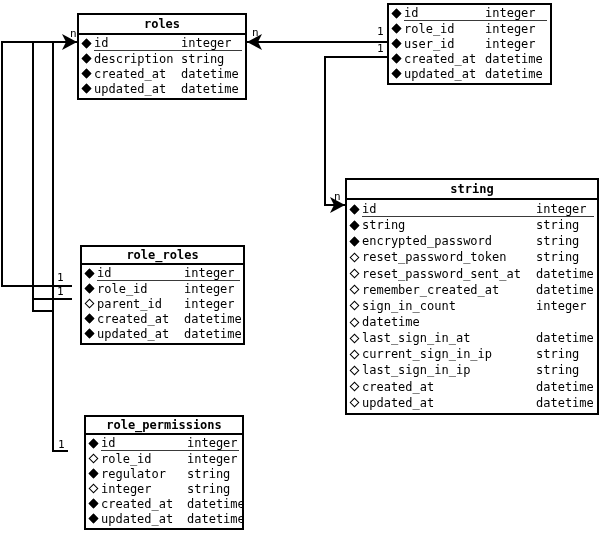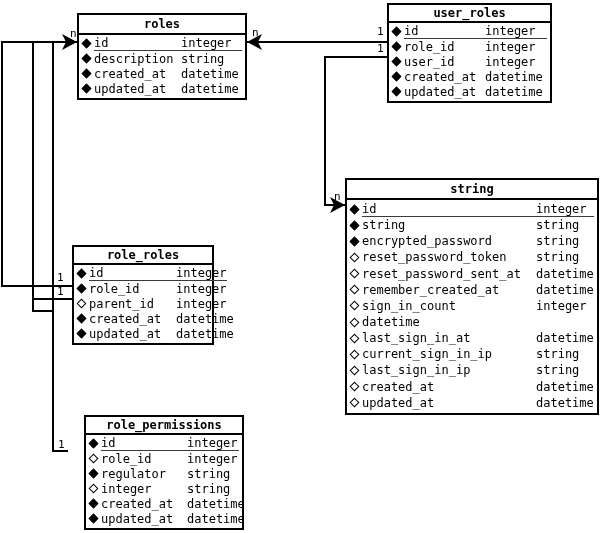--- a/index.html
+++ b/index.html
@@ -38,21 +38,21 @@
   
   .t-roles            { left:77px;  top:13px;  width:170px; }
   .t-roles .tbl-title { padding:3px 0 2px 0; }
   .t-roles .fname            { width:87px; }
   .t-user_roles       { left:387px; top:3px;   width:165px; }
   .t-user_roles .fname       { width:81px; }
   .t-users            { left:345px; top:178px; width:254px; }
   .t-users .tbl-title { padding:3px 0 2px 0; }
   .t-users .frow      { height:16.15px; }
   .t-users .fname            { width:174px; }
-  .t-role_roles       { left:72px;  top:245px; width:142px; }
+  .t-role_roles       { left:80px;  top:245px; width:165px; }
   .t-role_roles .fname       { width:87px; }
   .t-role_permissions { left:84px;  top:415px; width:160px; }
   .t-role_permissions .fname { width:86px; }
 
   .clabel {
     position:absolute; font-size:11px; line-height:11px; color:#000;
     font-family:"DejaVu Sans Mono", monospace;
   }
   .l-0 { left:70px;  top:28px;  }
   .l-1 { left:252px; top:27px;  }
@@ -114,21 +114,20 @@
           <span class="bullet filled"></span>
           <span class="fwrap">
             <span class="fname">updated_at</span>
             <span class="ftype">datetime</span>
           </span>
         </div>
       </div>
   </div>
 
   <div class="tbl t-user_roles">
-    <div class="tbl-title">user_roles</div>
     <div class="tbl-body">
         <div class="frow pk">
           <span class="bullet filled"></span>
           <span class="fwrap">
             <span class="fname">id</span>
             <span class="ftype">integer</span>
           </span>
         </div>
         <div class="frow">
           <span class="bullet filled"></span>

